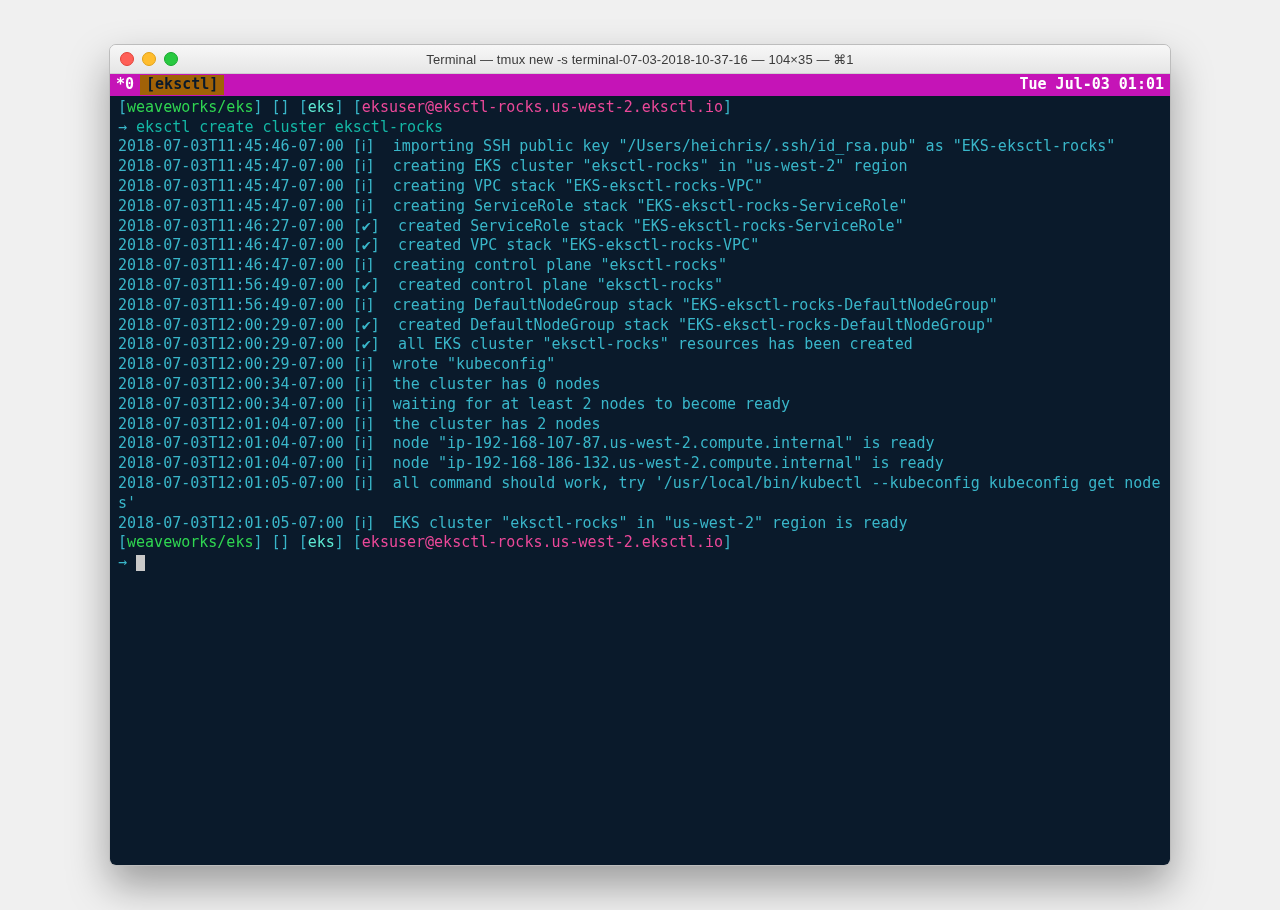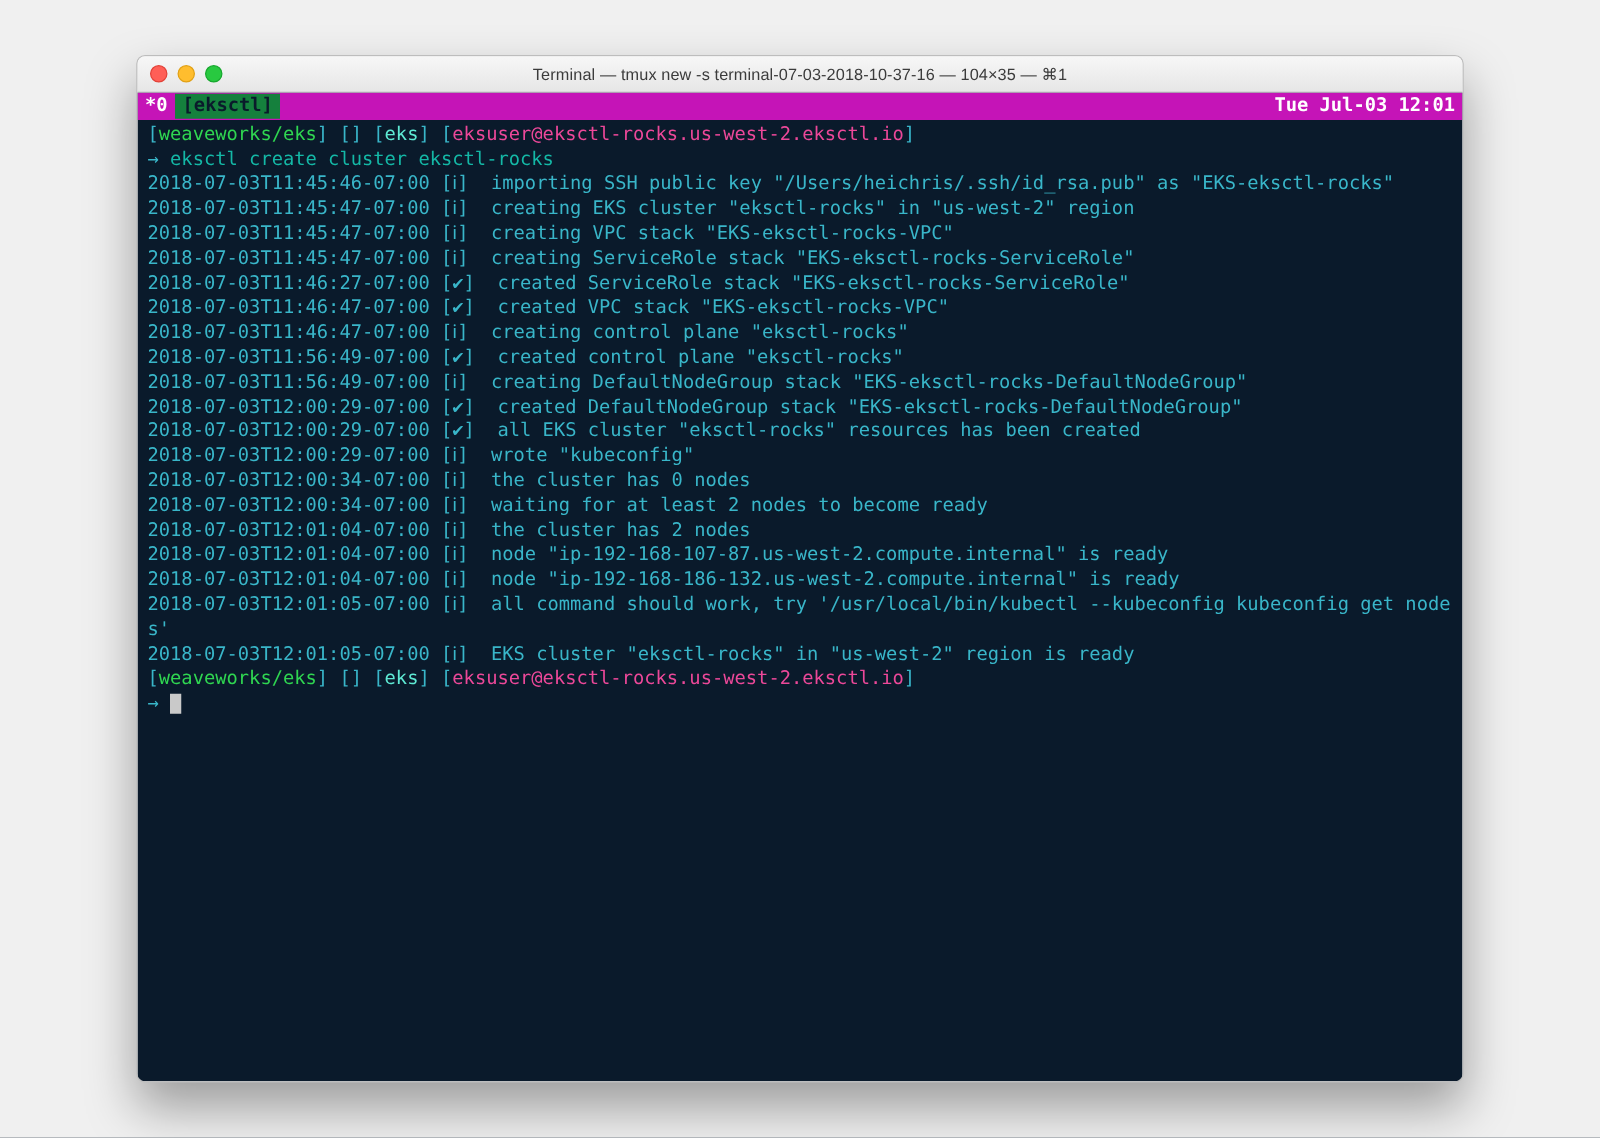--- a/index.html
+++ b/index.html
@@ -29,21 +29,21 @@
     flex:1;background:#0a1a2b;
     font-family:"SFMono-Regular",Menlo,Consolas,monospace;
     font-size:15px;line-height:1.32;
     overflow:hidden;
   }
   .tmuxbar{
     background:#c514b7;color:#fff;display:flex;align-items:center;
     font-weight:bold;padding:1px 6px;justify-content:space-between;
   }
   .tmux-left{display:flex;gap:6px;align-items:center;}
-  .tmux-window{background:#15803d;color:#0a1a2b;padding:0 6px;font-weight:bold;}
+  .tmux-window{background:#a16207;color:#0a1a2b;padding:0 6px;font-weight:bold;}
   .content{padding:2px 8px 8px 8px;white-space:pre-wrap;word-break:break-all;}
   .row{display:block;}
   .c-cyan{color:#39b6c9;}
   .c-green{color:#2fd651;text-align:center;}
   .c-orange{color:#5eead4;}
   .c-white{color:#14b8a6;}
   .c-purple{color:#ec4899;}
   .bracket{color:#39b6c9;}
   .cursor{
     display:inline-block;width:9px;height:16px;background:#c9c9c9;
@@ -62,18 +62,18 @@
         <div class="dot green"></div>
       </div>
       <div class="title">Terminal — tmux new -s terminal-07-03-2018-10-37-16 — 104×35 — ⌘1</div>
     </div>
     <div class="term">
       <div class="tmuxbar">
         <div class="tmux-left">
           <span>*0</span>
           <span class="tmux-window">[eksctl]</span>
         </div>
-        <div>Tue Jul-03 12:01</div>
+        <div>Tue Jul-03 01:01</div>
       </div>
       <div class="content" id="content"><div class="row"><span class="bracket">[</span><span class="c-green">weaveworks/eks</span><span class="bracket">]</span> <span class="bracket">[]</span> <span class="bracket">[</span><span class="c-orange">eks</span><span class="bracket">]</span> <span class="bracket">[</span><span class="c-purple">eksuser@eksctl-rocks.us-west-2.eksctl.io</span><span class="bracket">]</span></div><div class="row"><span class="c-cyan">→</span> <span class="c-white">eksctl create cluster eksctl-rocks</span></div><div class="row c-cyan">2018-07-03T11:45:46-07:00 [ℹ]  importing SSH public key "/Users/heichris/.ssh/id_rsa.pub" as "EKS-eksctl-rocks"</div><div class="row c-cyan">2018-07-03T11:45:47-07:00 [ℹ]  creating EKS cluster "eksctl-rocks" in "us-west-2" region</div><div class="row c-cyan">2018-07-03T11:45:47-07:00 [ℹ]  creating VPC stack "EKS-eksctl-rocks-VPC"</div><div class="row c-cyan">2018-07-03T11:45:47-07:00 [ℹ]  creating ServiceRole stack "EKS-eksctl-rocks-ServiceRole"</div><div class="row c-cyan">2018-07-03T11:46:27-07:00 [✔]  created ServiceRole stack "EKS-eksctl-rocks-ServiceRole"</div><div class="row c-cyan">2018-07-03T11:46:47-07:00 [✔]  created VPC stack "EKS-eksctl-rocks-VPC"</div><div class="row c-cyan">2018-07-03T11:46:47-07:00 [ℹ]  creating control plane "eksctl-rocks"</div><div class="row c-cyan">2018-07-03T11:56:49-07:00 [✔]  created control plane "eksctl-rocks"</div><div class="row c-cyan">2018-07-03T11:56:49-07:00 [ℹ]  creating DefaultNodeGroup stack "EKS-eksctl-rocks-DefaultNodeGroup"</div><div class="row c-cyan">2018-07-03T12:00:29-07:00 [✔]  created DefaultNodeGroup stack "EKS-eksctl-rocks-DefaultNodeGroup"</div><div class="row c-cyan">2018-07-03T12:00:29-07:00 [✔]  all EKS cluster "eksctl-rocks" resources has been created</div><div class="row c-cyan">2018-07-03T12:00:29-07:00 [ℹ]  wrote "kubeconfig"</div><div class="row c-cyan">2018-07-03T12:00:34-07:00 [ℹ]  the cluster has 0 nodes</div><div class="row c-cyan">2018-07-03T12:00:34-07:00 [ℹ]  waiting for at least 2 nodes to become ready</div><div class="row c-cyan">2018-07-03T12:01:04-07:00 [ℹ]  the cluster has 2 nodes</div><div class="row c-cyan">2018-07-03T12:01:04-07:00 [ℹ]  node "ip-192-168-107-87.us-west-2.compute.internal" is ready</div><div class="row c-cyan">2018-07-03T12:01:04-07:00 [ℹ]  node "ip-192-168-186-132.us-west-2.compute.internal" is ready</div><div class="row c-cyan">2018-07-03T12:01:05-07:00 [ℹ]  all command should work, try '/usr/local/bin/kubectl --kubeconfig kubeconfig get nodes'</div><div class="row c-cyan">2018-07-03T12:01:05-07:00 [ℹ]  EKS cluster "eksctl-rocks" in "us-west-2" region is ready</div><div class="row"><span class="bracket">[</span><span class="c-green">weaveworks/eks</span><span class="bracket">]</span> <span class="bracket">[]</span> <span class="bracket">[</span><span class="c-orange">eks</span><span class="bracket">]</span> <span class="bracket">[</span><span class="c-purple">eksuser@eksctl-rocks.us-west-2.eksctl.io</span><span class="bracket">]</span></div><div class="row"><span class="c-cyan">→</span> <span class="cursor"></span></div></div>
     </div>
   </div>
 </div>
 
 </body></html>

